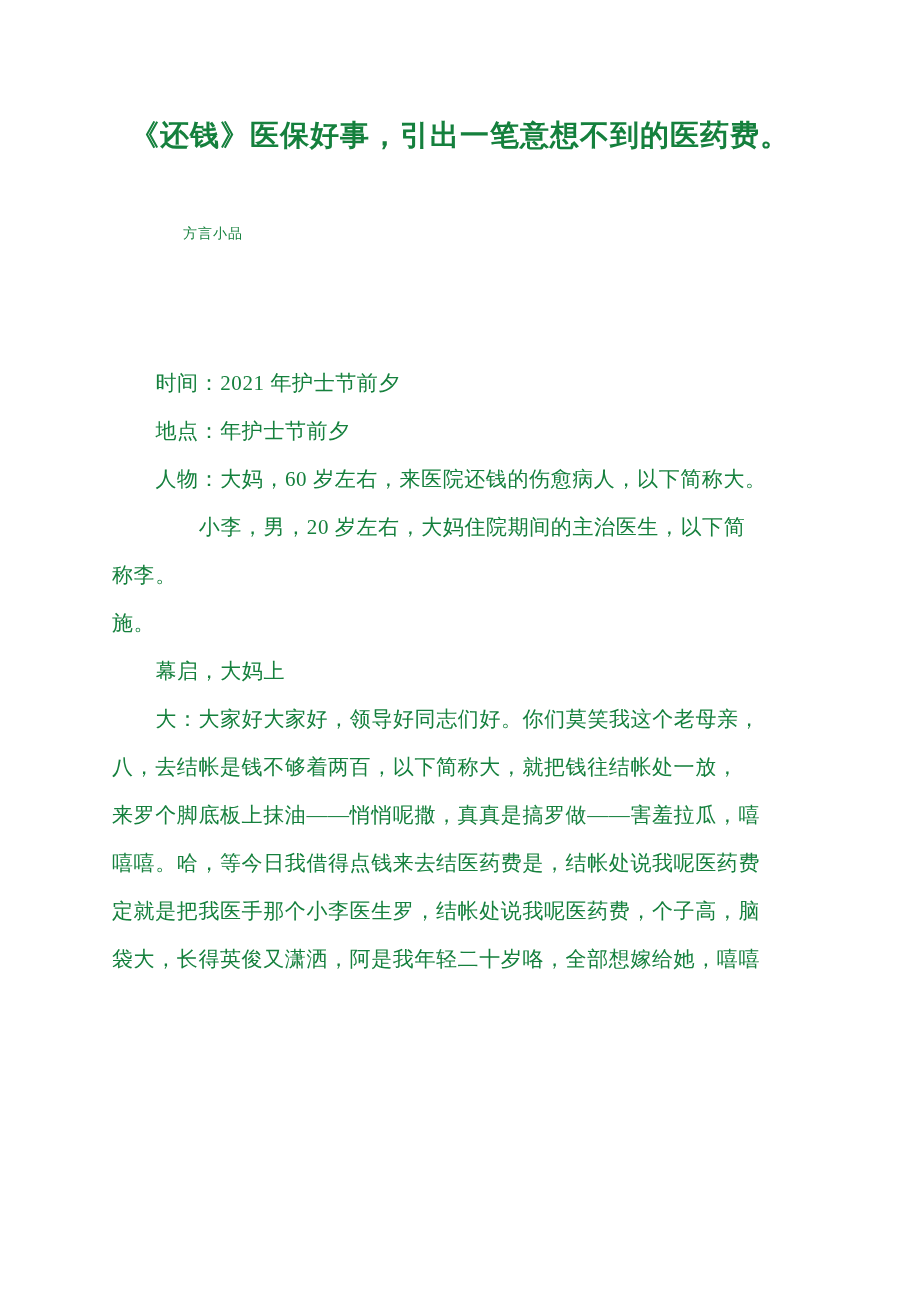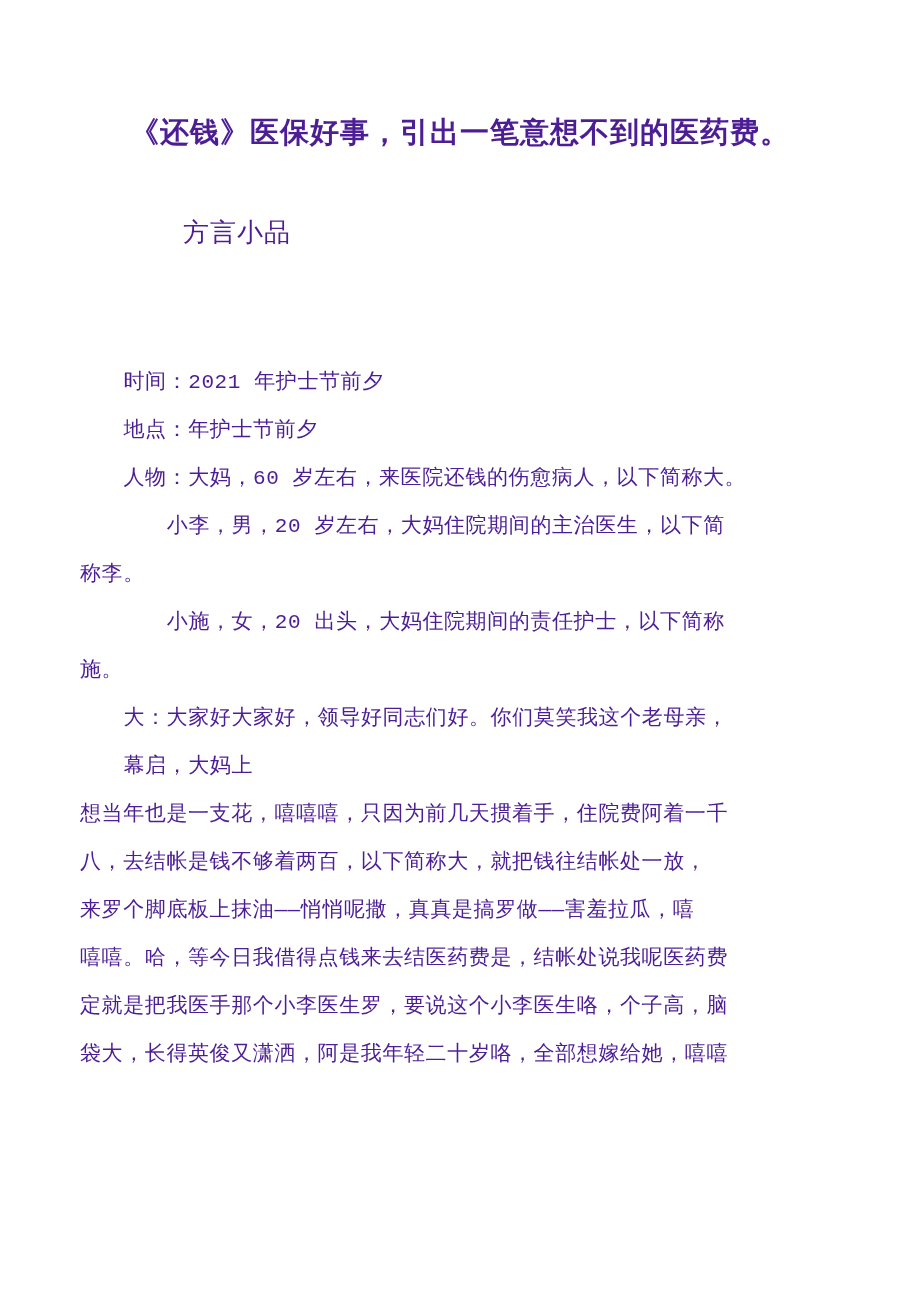--- a/index.html
+++ b/index.html
@@ -5,43 +5,43 @@
   html, body {
     margin: 0;
     padding: 0;
     background: #ffffff;
   }
   .page {
     position: relative;
     width: 920px;
     height: 1302px;
     background: #ffffff;
-    color: #4c1d95;
-    font-family: Liberation Mono, monospace;
+    color: #15803d;
+    font-family: Liberation Serif, serif;
     overflow: hidden;
   }
   .doc-title {
     padding-top: 112px;
     text-align: center;
     font-size: 29px;
     font-weight: bold;
     line-height: 46px;
     letter-spacing: 1px;
     white-space: nowrap;
   }
   .doc-subtitle {
     margin-top: 52px;
     margin-left: 183px;
-    font-size: 26px;
+    font-size: 14px;
     line-height: 48px;
     letter-spacing: 1px;
   }
   .doc-body {
     margin-top: 101px;
-    margin-left: 80px;
+    margin-left: 112px;
     width: 680px;
   }
   .text-line {
     font-size: 21px;
     line-height: 48px;
     letter-spacing: 0.6px;
     white-space: nowrap;
   }
 </style>
 </head>
@@ -51,24 +51,22 @@
   <div class="doc-title">《还钱》医保好事，引出一笔意想不到的医药费。</div>
 
   <div class="doc-subtitle">方言小品</div>
 
   <div class="doc-body">
       <div class="text-line" style="padding-left: 43.4px;">时间：2021 年护士节前夕</div>
       <div class="text-line" style="padding-left: 43.4px;">地点：年护士节前夕</div>
       <div class="text-line" style="padding-left: 43.4px;">人物：大妈，60 岁左右，来医院还钱的伤愈病人，以下简称大。</div>
       <div class="text-line" style="padding-left: 86.8px;">小李，男，20 岁左右，大妈住院期间的主治医生，以下简</div>
       <div class="text-line" style="padding-left: 0px;">称李。</div>
-      <div class="text-line" style="padding-left: 86.8px;">小施，女，20 出头，大妈住院期间的责任护士，以下简称</div>
       <div class="text-line" style="padding-left: 0px;">施。</div>
+      <div class="text-line" style="padding-left: 43.4px;">幕启，大妈上</div>
       <div class="text-line" style="padding-left: 43.4px;">大：大家好大家好，领导好同志们好。你们莫笑我这个老母亲，</div>
-      <div class="text-line" style="padding-left: 43.4px;">幕启，大妈上</div>
-      <div class="text-line" style="padding-left: 0px;">想当年也是一支花，嘻嘻嘻，只因为前几天掼着手，住院费阿着一千</div>
       <div class="text-line" style="padding-left: 0px;">八，去结帐是钱不够着两百，以下简称大，就把钱往结帐处一放，</div>
       <div class="text-line" style="padding-left: 0px;">来罗个脚底板上抹油——悄悄呢撒，真真是搞罗做——害羞拉瓜，嘻</div>
       <div class="text-line" style="padding-left: 0px;">嘻嘻。哈，等今日我借得点钱来去结医药费是，结帐处说我呢医药费</div>
-      <div class="text-line" style="padding-left: 0px;">定就是把我医手那个小李医生罗，要说这个小李医生咯，个子高，脑</div>
+      <div class="text-line" style="padding-left: 0px;">定就是把我医手那个小李医生罗，结帐处说我呢医药费，个子高，脑</div>
       <div class="text-line" style="padding-left: 0px;">袋大，长得英俊又潇洒，阿是我年轻二十岁咯，全部想嫁给她，嘻嘻</div>
     </div>
 </div>
 
 </body></html>

